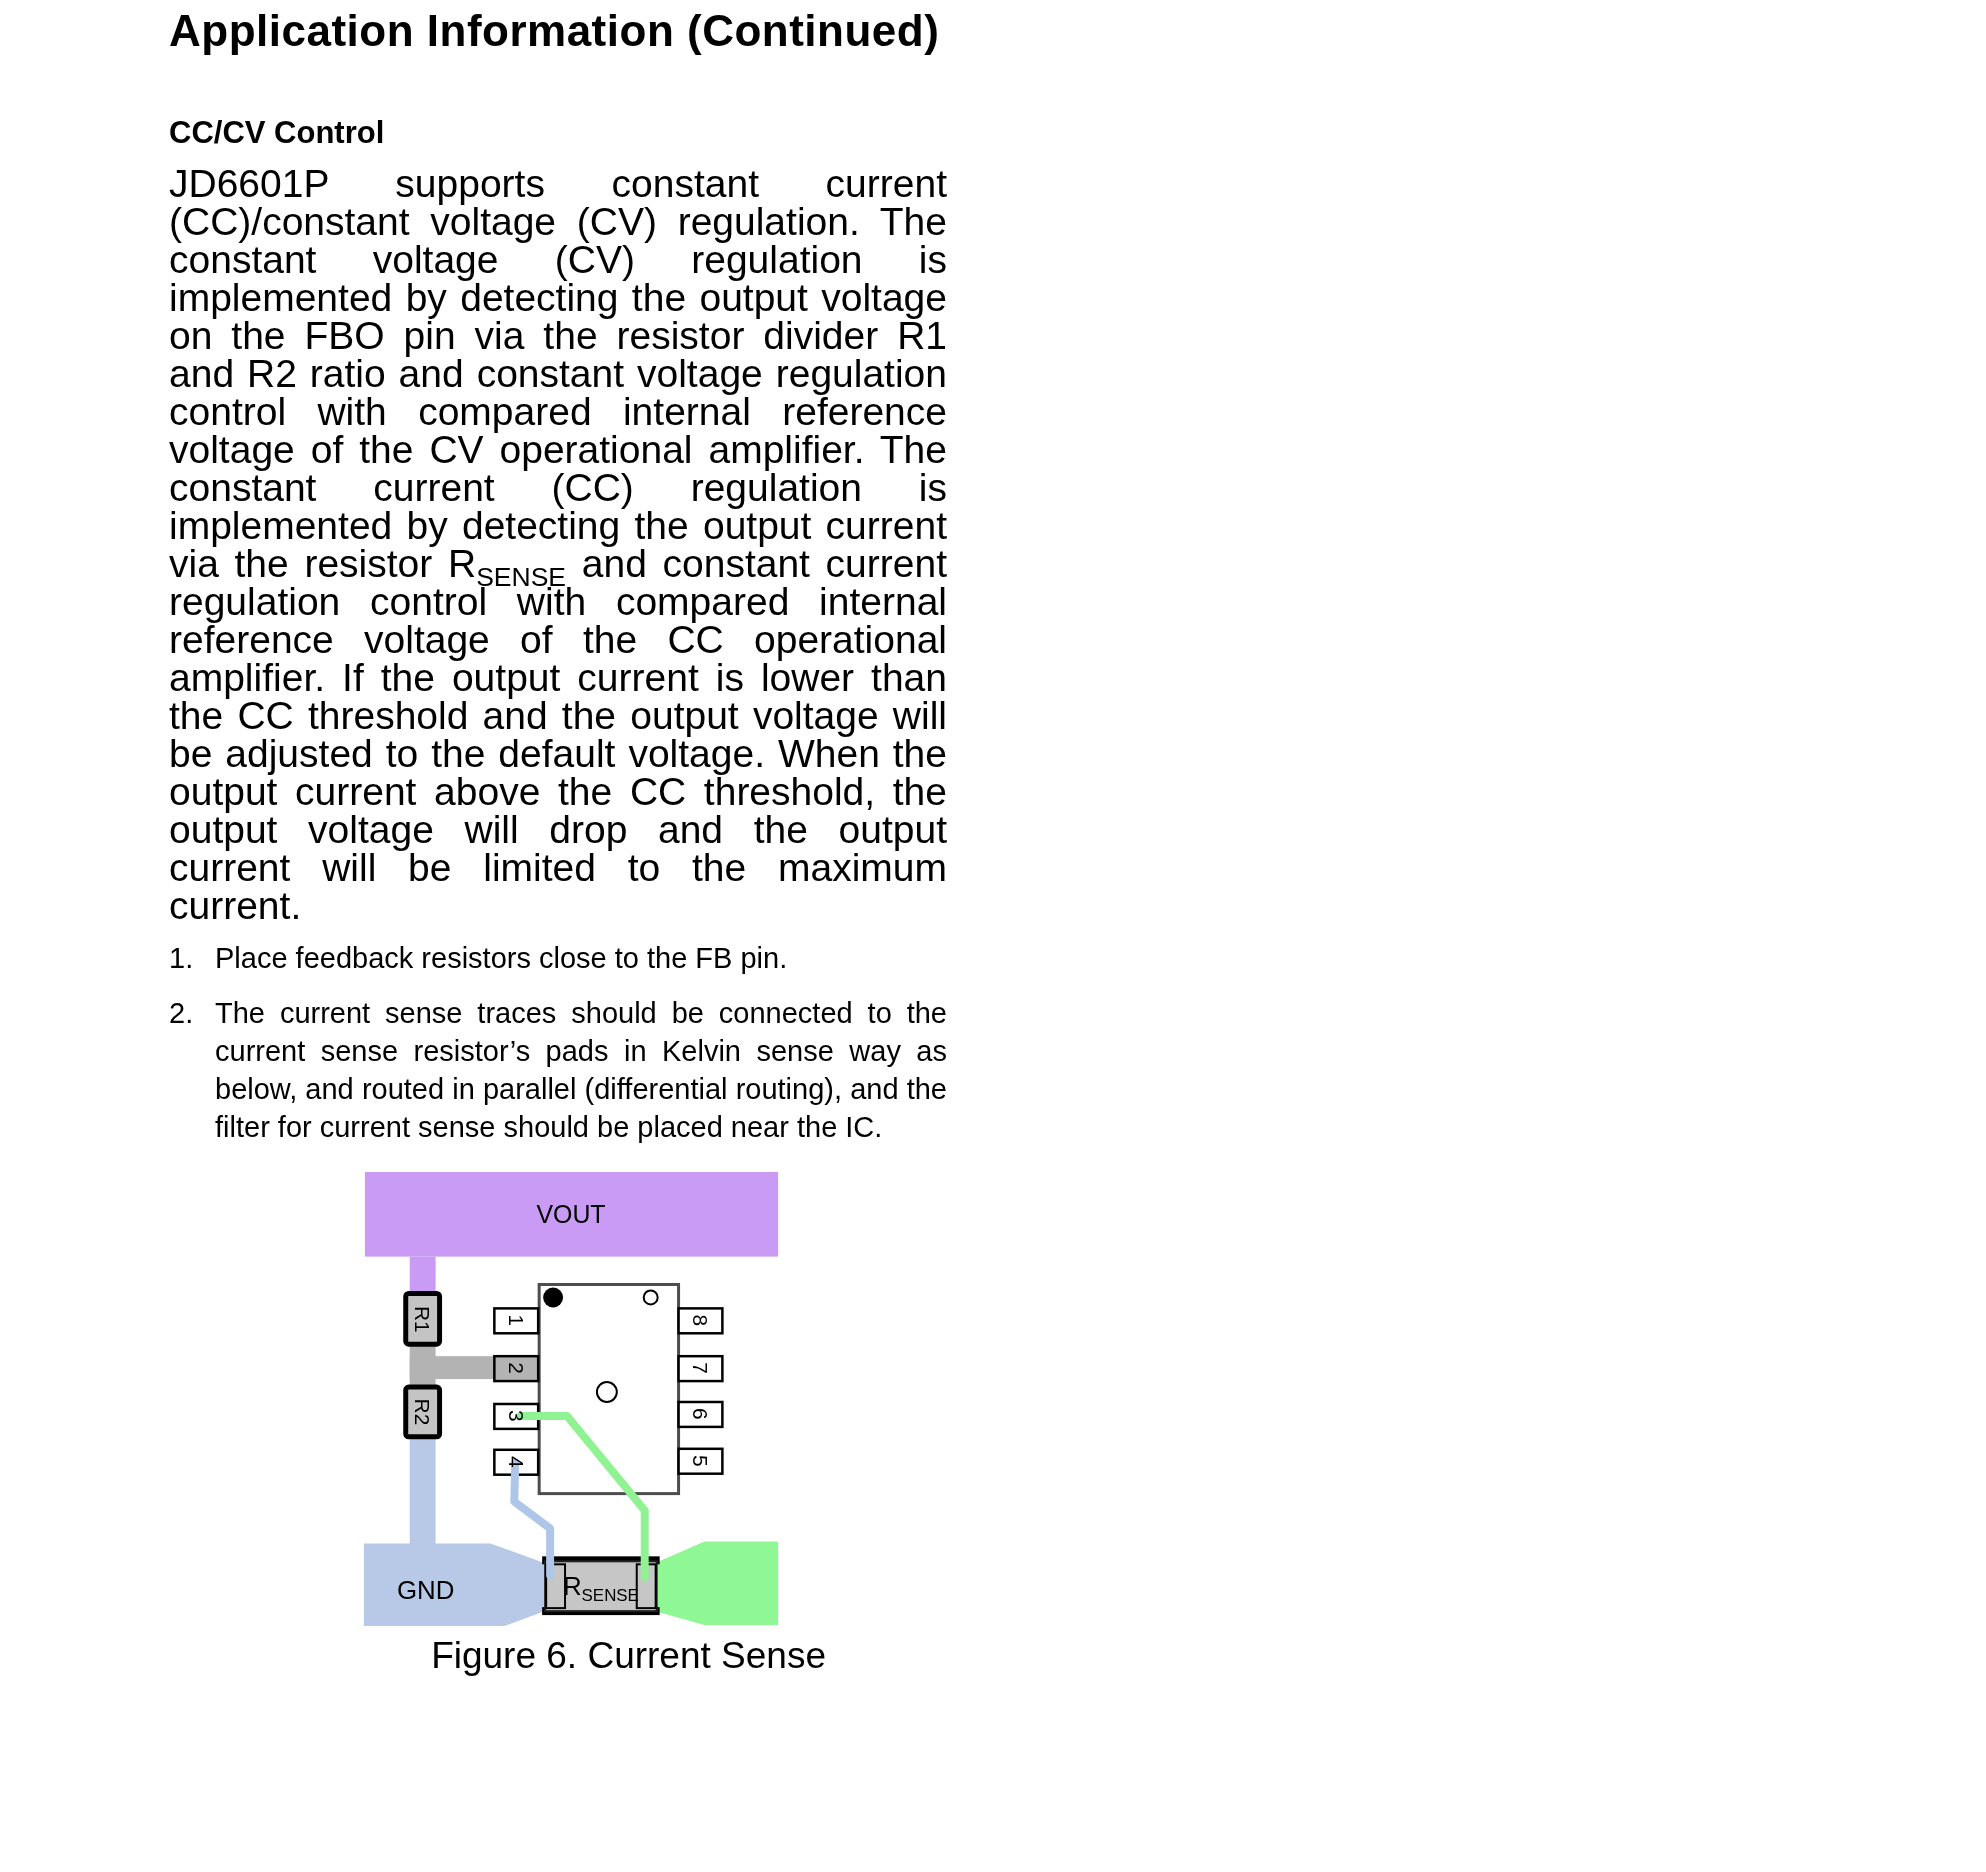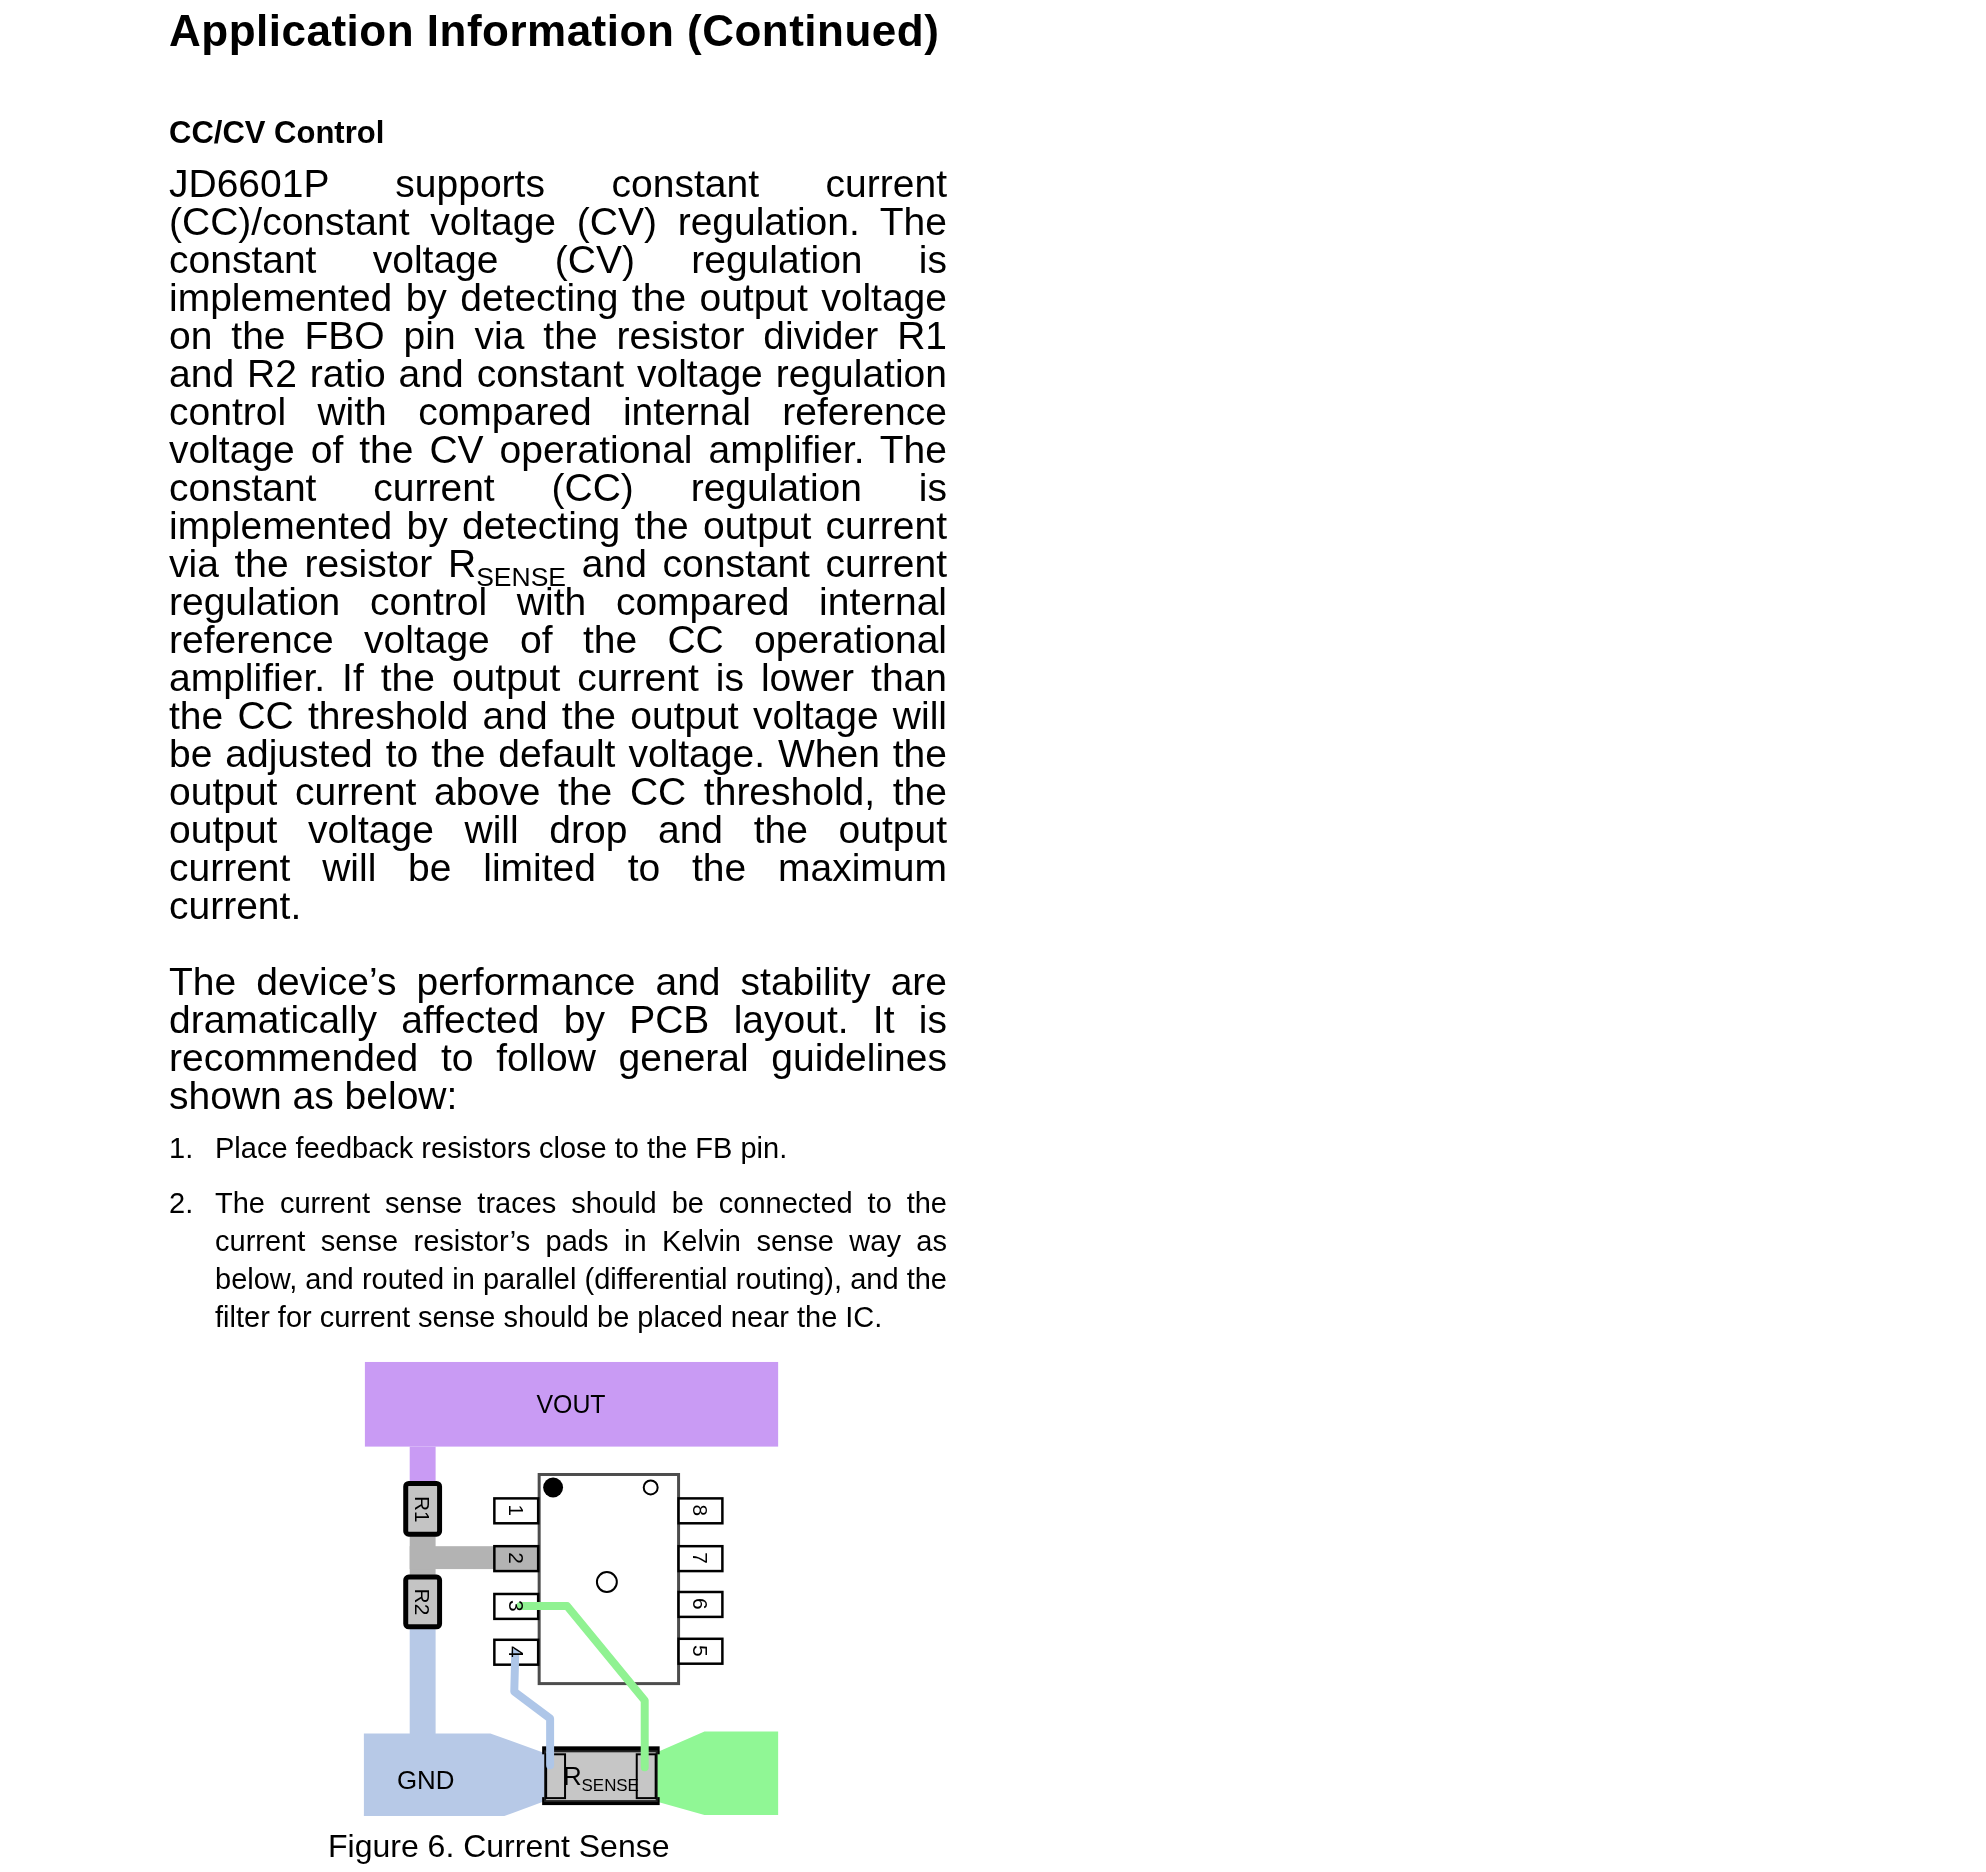--- a/index.html
+++ b/index.html
@@ -56,40 +56,39 @@
     margin-left: 8px;
   }
   .figure-wrap {
     margin-left: 159px;
     margin-top: 19px;
     width: 498px;
   }
   .figure-svg { display: block; }
   .figure-caption {
     width: 498px;
-    text-align: left;
-    font-size: 32px;
+    text-align: right;
+    font-size: 37px;
     line-height: 40px;
     margin-top: 0;
   }
   .svg-label { font-family: "Liberation Sans", sans-serif; }
 </style>
 </head>
 <body>
 
 <div class="column">
 
   <div class="doc-title">Application Information (Continued)</div>
 
   <div class="section-heading heading-cc">CC/CV Control</div>
 
   <p class="body-para para-cc"><span>JD6601P supports constant current (CC)/constant voltage (CV) regulation. The constant voltage (CV) regulation is implemented by detecting the output voltage on the FBO pin via the resistor divider R1 and R2 ratio and constant voltage regulation control with compared internal reference voltage of the CV operational amplifier. The constant current (CC) regulation is implemented by detecting the output current via the resistor </span><span>R</span><sub class="rsense-sub">SENSE</sub><span> and constant current regulation control with compared internal reference voltage of the CC operational amplifier. If the output current is lower than the CC threshold and the output voltage will be adjusted to the default voltage. When the output current above the CC threshold, the output voltage will drop and the output current will be limited to the maximum current.</span></p>
 
 
-  <p class="body-para para-pcb">The device’s performance and stability are dramatically affected by PCB layout.  It is recommended to follow general guidelines shown as below:</p>
 
   <div class="num-list">
     <div class="num-item">
       <span class="num">1.</span>
       <span class="item-text">Place feedback resistors close to the FB pin.</span>
     </div>
     <div class="num-item">
       <span class="num">2.</span>
       <span class="item-text">The current sense traces should be connected to the current sense resistor’s pads in Kelvin sense way as below, and routed in parallel (differential routing), and the filter for current sense should be placed near the IC.</span>
     </div>

